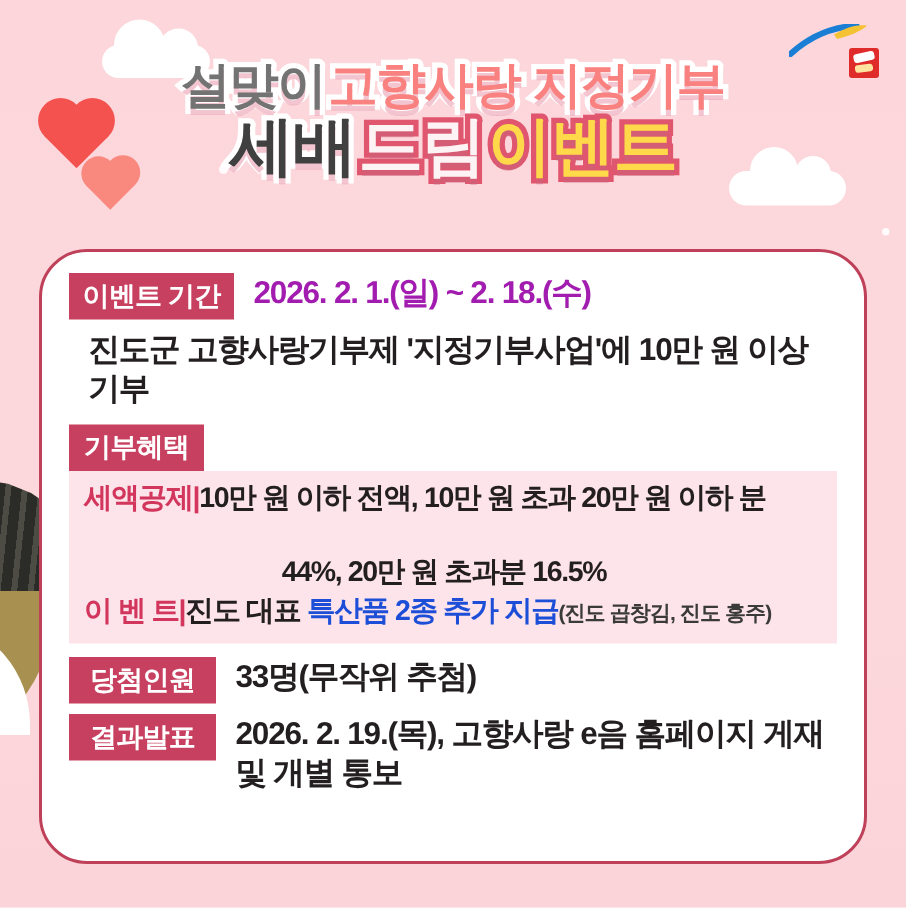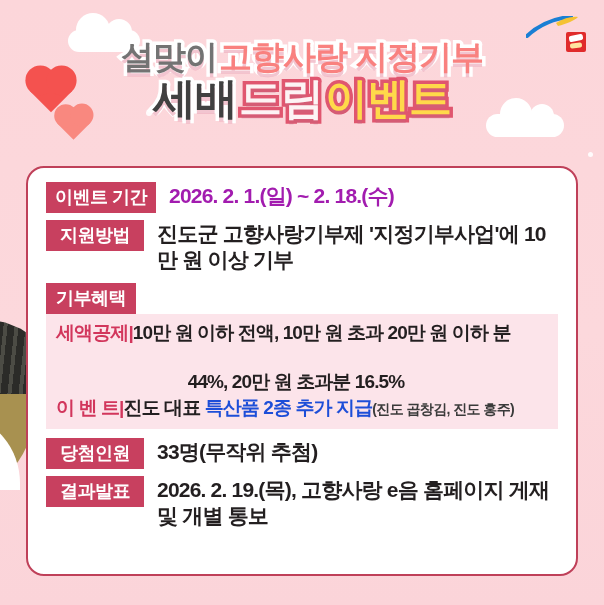--- a/index.html
+++ b/index.html
@@ -223,21 +223,21 @@
 
   
   .card {
     position: absolute;
     left: 26px;
     top: 166px;
     width: 552px;
     height: 410px;
     background: #ffffff;
     border: 2px solid #bf4059;
-    border-radius: 18px;
+    border-radius: 32px;
     z-index: 3;
     padding: 14px 18px 10px 18px;
   }
 
   .row {
     display: flex;
     align-items: flex-start;
     margin-bottom: 7px;
   }
 
@@ -350,21 +350,20 @@
 </div>
 
 <div class="card">
 
   <div class="row">
     <div class="badge">이벤트 기간</div>
     <div class="row-value blue">2026. 2. 1.(일) ~ 2. 18.(수)</div>
   </div>
 
   <div class="row">
-    <div class="badge">지원방법</div>
     <div class="row-value">진도군 고향사랑기부제 '지정기부사업'에 10만 원 이상 기부</div>
   </div>
 
   <div class="spacer-small"></div>
 
   <div>
     <div class="benefit-head">기부혜택</div>
     <div class="benefit-panel">
 
       <div class="benefit-row">

